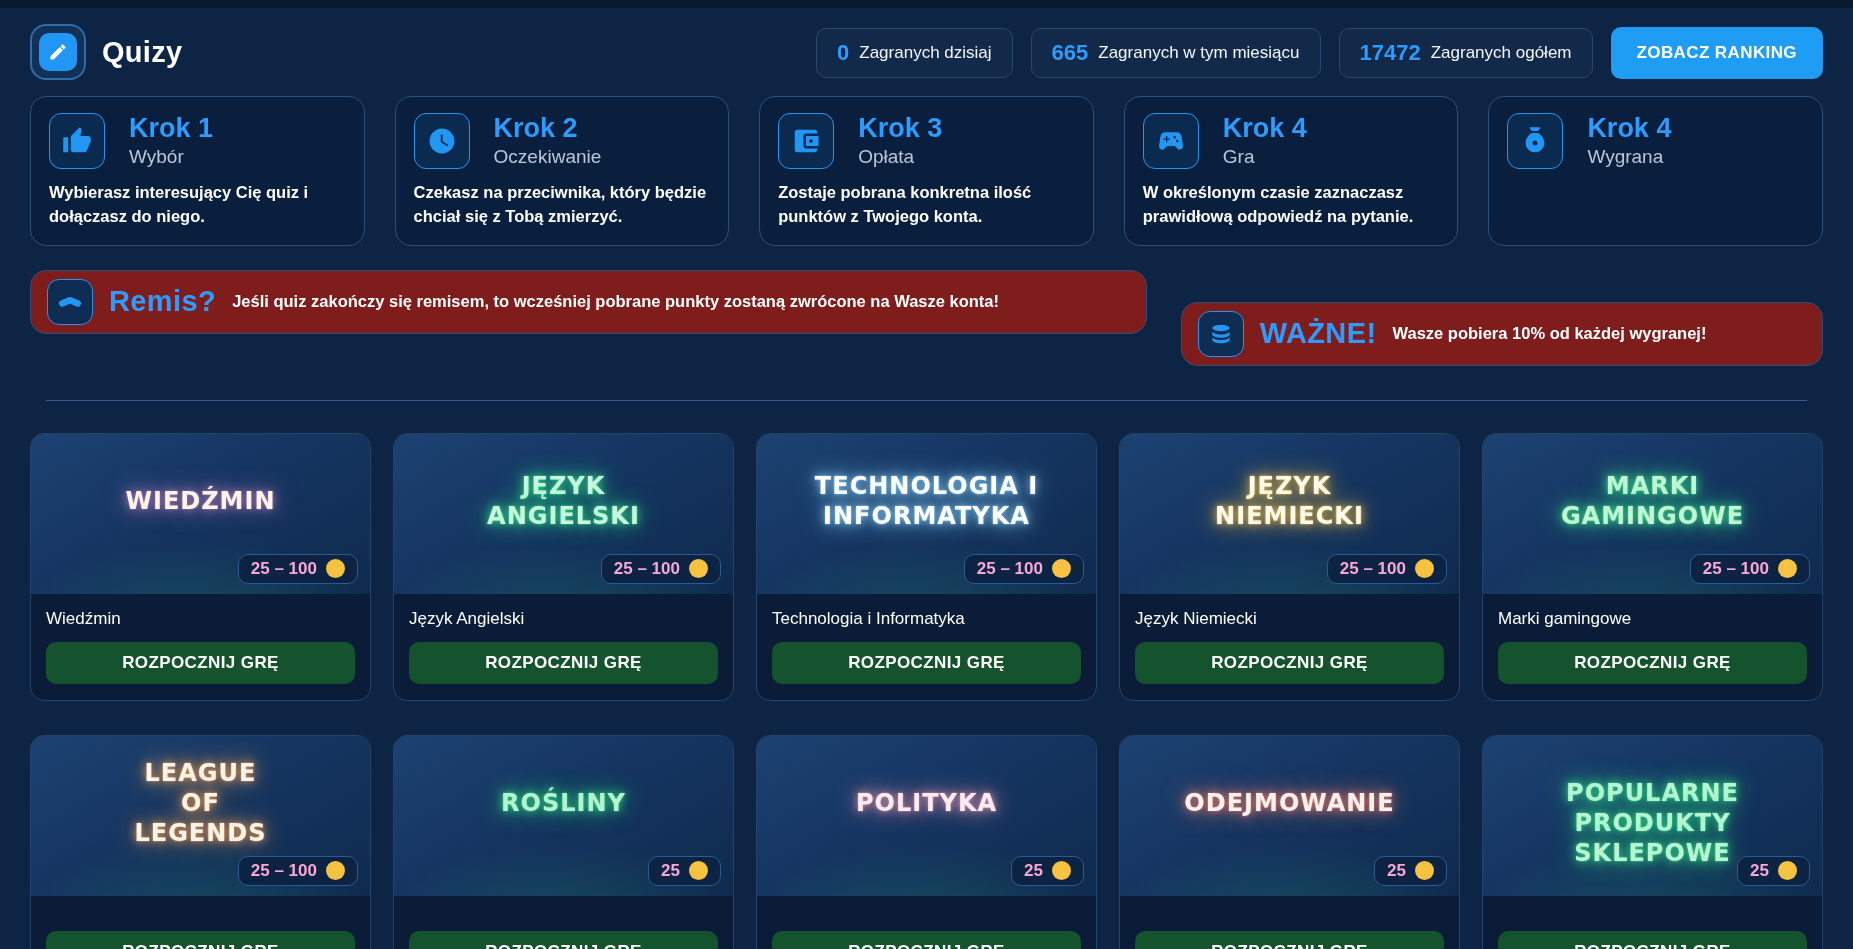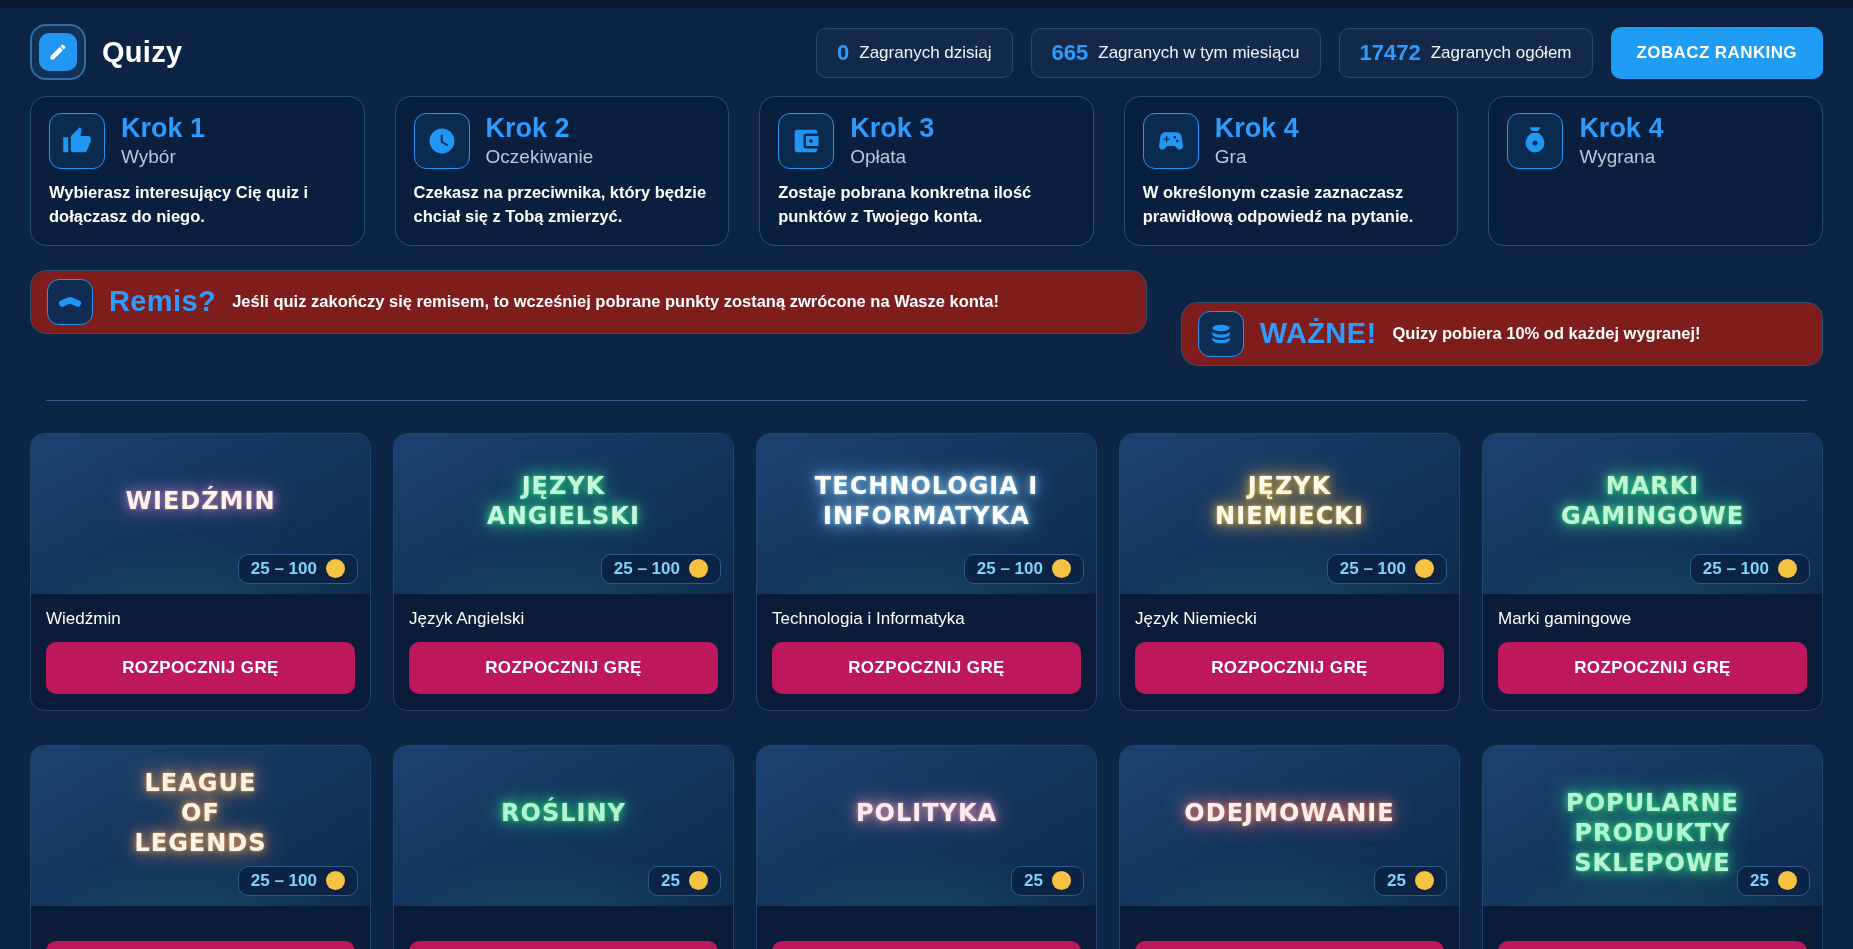--- a/index.html
+++ b/index.html
@@ -42,21 +42,21 @@
     background:#1f9cf4; color:#fff; font-family:inherit;
     font-weight:700; font-size:17px; letter-spacing:.4px; cursor:pointer;
   }
 
   
   .steps { display:flex; gap:30px; margin-top:16px; }
   .step-card {
     flex:1; background:#0a1f3d; border:1px solid #2a5078; border-radius:16px;
     padding:16px 18px;
   }
-  .step-head { display:flex; align-items:center; gap:16px; }
+  .step-head { display:flex; align-items:center; gap:24px; }
   .step-icon-tile {
     width:56px; height:56px; border-radius:12px; flex:0 0 56px;
     border:1.5px solid #2196f3; background:rgba(33,150,243,.10);
     display:flex; align-items:center; justify-content:center;
   }
   .step-icon-tile svg { width:30px; height:30px; fill:#2196f3; }
   .step-title { color:#2e9bff; font-weight:700; font-size:27px; line-height:1.05; }
   .step-sub { color:#b9c7d9; font-size:19px; margin-top:3px; }
   .step-desc { margin-top:12px; color:#fff; font-weight:700; font-size:16.5px; line-height:1.45; }
 
@@ -100,28 +100,28 @@
   .neon {
     font-family:"DejaVu Sans", sans-serif;
     font-weight:800; font-size:24px; letter-spacing:1px;
     text-transform:uppercase; text-align:center;
     white-space:pre-line; line-height:1.25; padding:0 8px 26px;
   }
   .badge {
     position:absolute; right:12px; bottom:10px;
     display:flex; align-items:center; gap:9px;
     background:#0c2344; border:1px solid #2e5a8f; border-radius:10px;
-    padding:4px 12px; color:#7dd3fc; font-weight:700; font-size:17px;margin-left:48px;
+    padding:4px 12px; color:#f9a8d4; font-weight:700; font-size:17px;margin-left:48px;
   }
   .coin { width:19px; height:19px; border-radius:50%; background:#f5c242; }
   .qname { color:#fff; font-size:17px; padding:15px 15px 0; min-height:22px; }
   .start-btn {
     display:block; width:calc(100% - 30px); margin:13px 15px 16px;
-    height:52px; border:none; border-radius:10px;
-    background:#be185d; color:#fff; font-family:inherit;
+    height:42px; border:none; border-radius:10px;
+    background:#14532d; color:#fff; font-family:inherit;
     font-weight:800; font-size:17px; letter-spacing:.4px; cursor:pointer;
   }
 </style>
 </head>
 <body>
 
 <div class="top-edge"></div>
 <div class="container">
 
   <div class="header">
@@ -245,21 +245,21 @@
     </div>
     <div class="notice notice-important">
       <div class="notice-icon-tile">
         <svg viewBox="0 0 24 24" fill="#2196f3">
             <ellipse cx="12" cy="6.5" rx="8" ry="3"></ellipse>
             <path d="M4 9.5c0 1.7 3.6 3 8 3s8-1.3 8-3v3c0 1.7-3.6 3-8 3s-8-1.3-8-3v-3z"></path>
             <path d="M4 14.5c0 1.7 3.6 3 8 3s8-1.3 8-3v3c0 1.7-3.6 3-8 3s-8-1.3-8-3v-3z"></path>
           </svg>
       </div>
       <span class="notice-title">WAŻNE!</span>
-      <span class="notice-text"><span>Quizy pobiera </span><b>10%</b><span> od każdej wygranej!</span></span>
+      <span class="notice-text"><span>Wasze pobiera </span><b>10%</b><span> od każdej wygranej!</span></span>
     </div>
   </div>
 
   <div class="divider"></div>
 
   <div class="quiz-grid">
 
     <div class="qcard">
       <div class="qimg">
         <div class="neon" style="color: rgb(253, 243, 231); text-shadow: rgb(166, 120, 176) 0px 0px 2px, rgb(166, 120, 176) 0px 0px 10px, rgb(166, 120, 176) 0px 0px 24px;">WIEDŹMIN</div>

